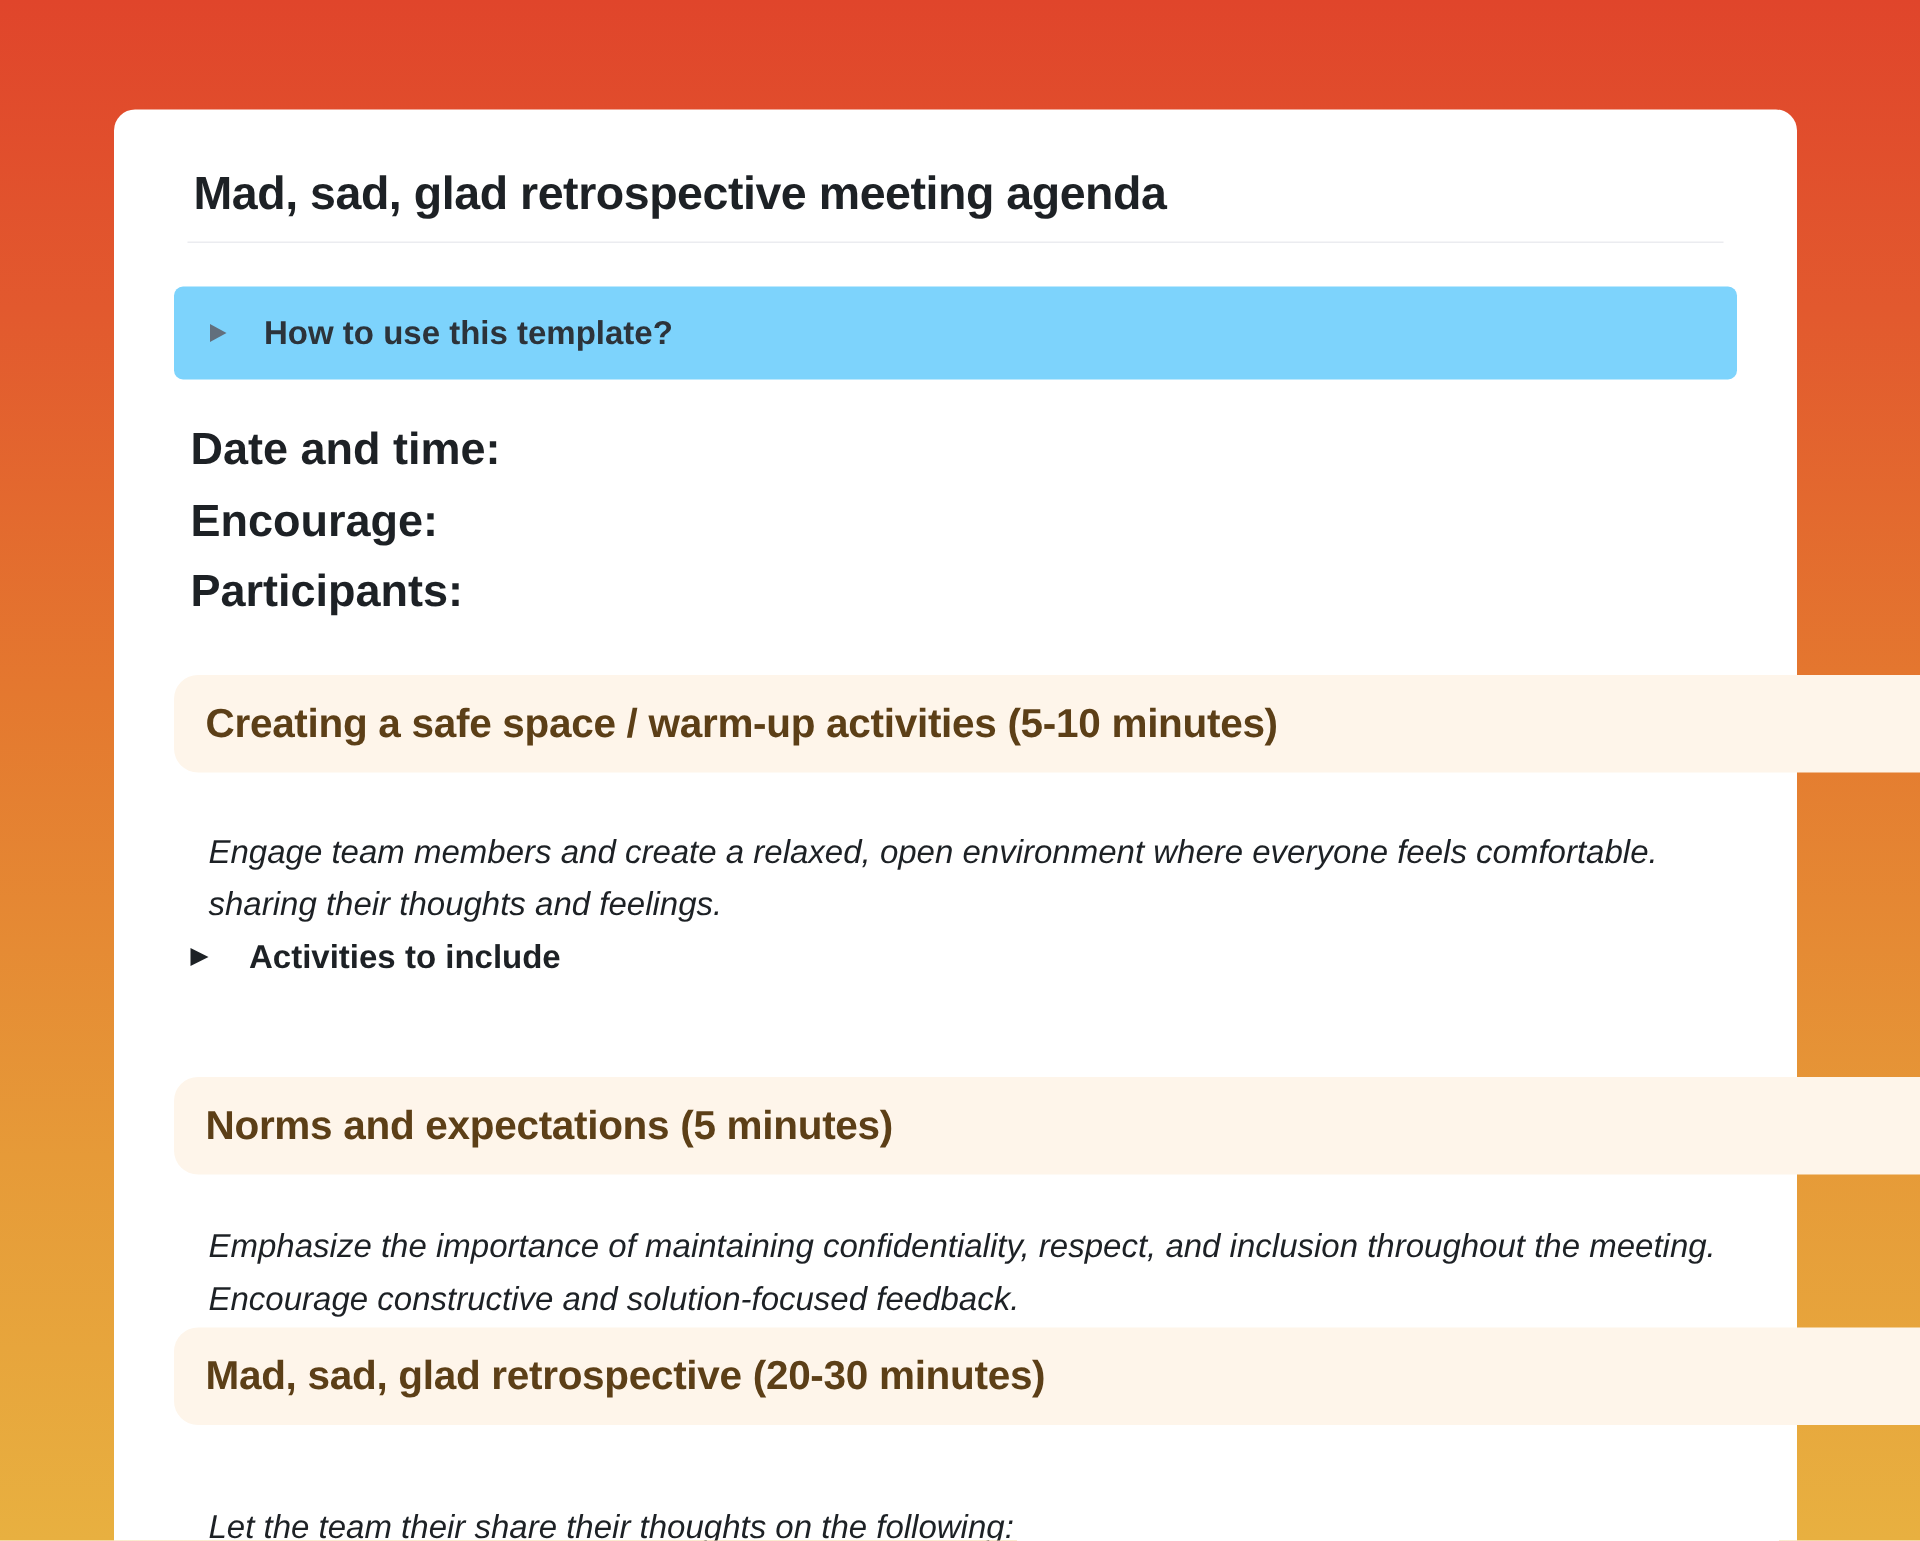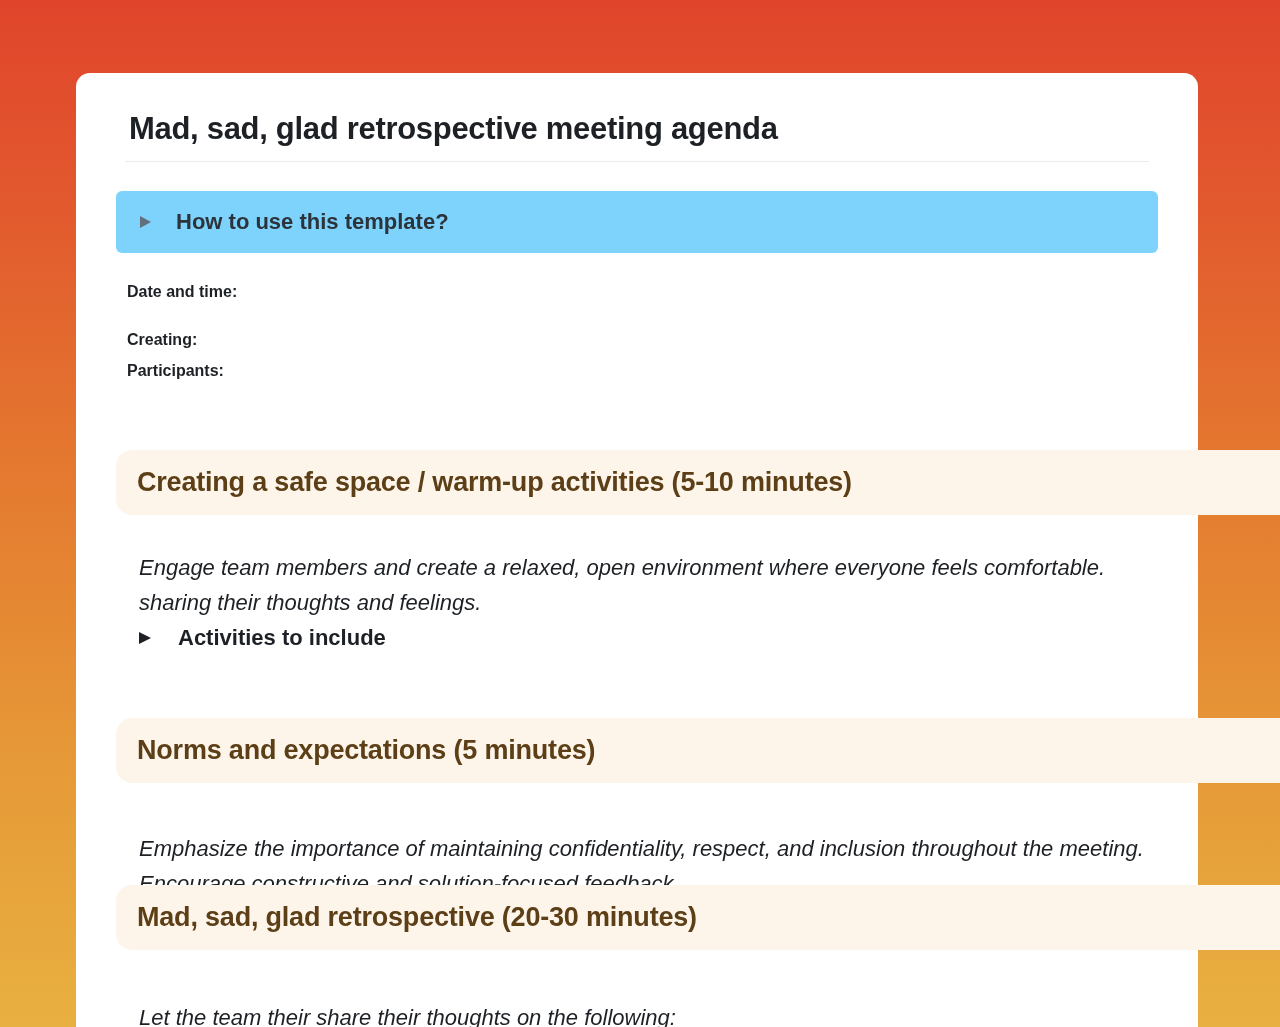--- a/index.html
+++ b/index.html
@@ -64,21 +64,21 @@
     }
     .expand-box .label {
       margin-left: 25px;
       font-size: 22px;
       font-weight: 700;
       color: #2c333a;
     }
     .meta {
       position: absolute;
       left: 51px;
-      font-size: 16px;
+      font-size: 30px;
       font-weight: 700;
       color: #1d2125;
     }
     .section-panel {
       position: absolute;
       left: 40px;
       width: 1210px;
       height: 65px;
       background: #fef5ea;
       border-radius: 16px;
@@ -101,21 +101,20 @@
       font-style: italic;
       line-height: 35px;
       color: #1d2125;
     }
     .expand-inline {
       position: absolute;
       left: 51px;
       display: flex;
       align-items: center;
       cursor: pointer;
-      margin-left: 12px;
     }
     .expand-inline .tri {
       width: 0;
       height: 0;
       border-top: 6px solid transparent;
       border-bottom: 6px solid transparent;
       border-left: 12px solid #1d2125;
     }
     .expand-inline .label {
       margin-left: 27px;
@@ -131,35 +130,35 @@
 
   <h1 class="page-title">Mad, sad, glad retrospective meeting agenda</h1>
   <div class="title-divider"></div>
 
   <div class="expand-box">
     <span class="tri"></span>
     <span class="label">How to use this template?</span>
   </div>
 
   <div class="meta" style="top:210px;">Date and time:</div>
-  <div class="meta" style="top:258px;">Creating:</div>
-  <div class="meta" style="top:289px;">Participants:</div>
+  <div class="meta" style="top:258px;">Encourage:</div>
+  <div class="meta" style="top:305px;">Participants:</div>
 
   <div class="section-panel" style="top:377px;">
     <h2>Creating a safe space / warm-up activities (5-10 minutes)</h2>
   </div>
   <p class="para" style="top:465px;">Engage team members and create a relaxed, open environment where everyone feels comfortable. sharing their thoughts and feelings.</p>
   <div class="expand-inline" style="top:552px;">
     <span class="tri"></span>
     <span class="label">Activities to include</span>
   </div>
 
   <div class="section-panel" style="top:625px;margin-top:20px;">
     <h2>Norms and expectations (5 minutes)</h2>
   </div>
-  <p class="para" style="top:746px;">Emphasize the importance of maintaining confidentiality, respect, and inclusion throughout the meeting. Encourage constructive and solution-focused feedback.</p>
+  <p class="para" style="top:728px;">Emphasize the importance of maintaining confidentiality, respect, and inclusion throughout the meeting. Encourage constructive and solution-focused feedback.</p>
 
   <div class="section-panel" style="top:812px;">
     <h2>Mad, sad, glad retrospective (20-30 minutes)</h2>
   </div>
   <p class="para" style="top:915px;">Let the team their share their thoughts on the following:</p>
 
 </div>
 
 </body></html>

